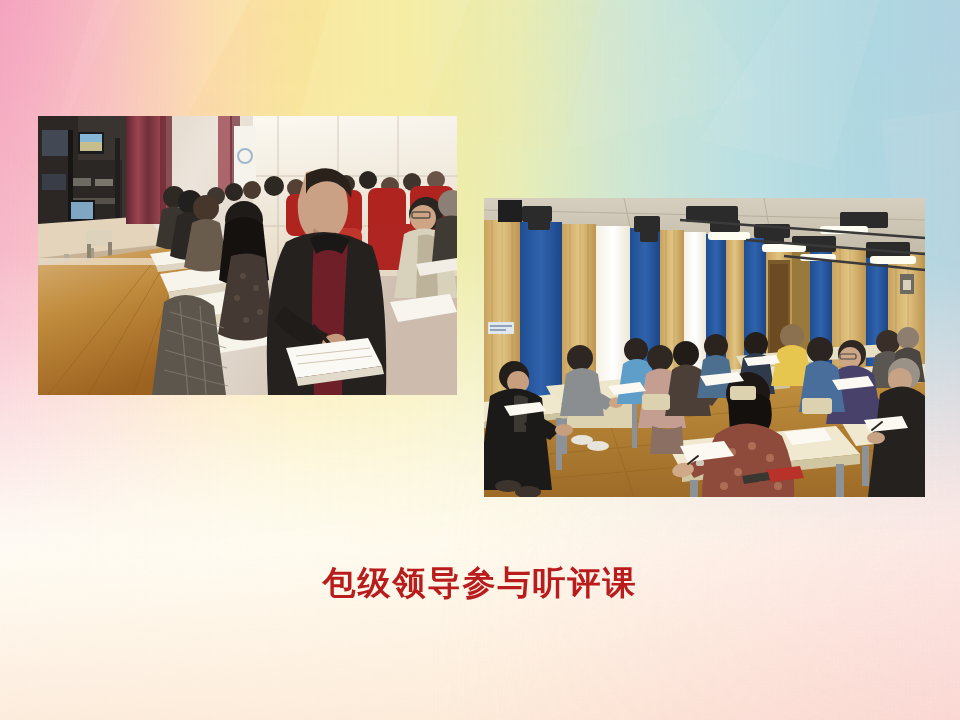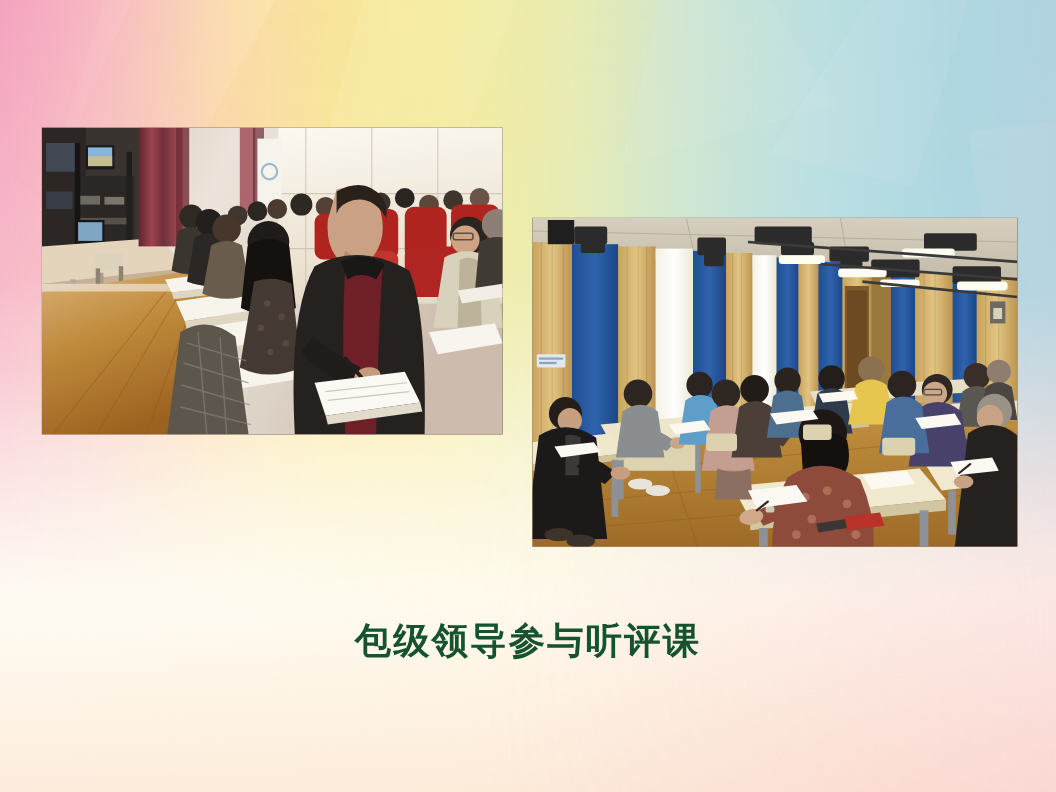--- a/index.html
+++ b/index.html
@@ -629,15 +629,15 @@
         <ellipse cx="98" cy="242" rx="11" ry="5"></ellipse>
         <ellipse cx="114" cy="248" rx="11" ry="5"></ellipse>
       </g>
       <g fill="#3b332c">
         <ellipse cx="24" cy="288" rx="13" ry="6"></ellipse>
         <ellipse cx="44" cy="294" rx="13" ry="6"></ellipse>
       </g>
     </svg>
   </div>
 
-  <div id="caption" style="color: #14532d;">包级领导参与听评课</div>
+  <div id="caption" style="color: #b91c1c;">包级领导参与听评课</div>
 
 </div>
 
 </body></html>

